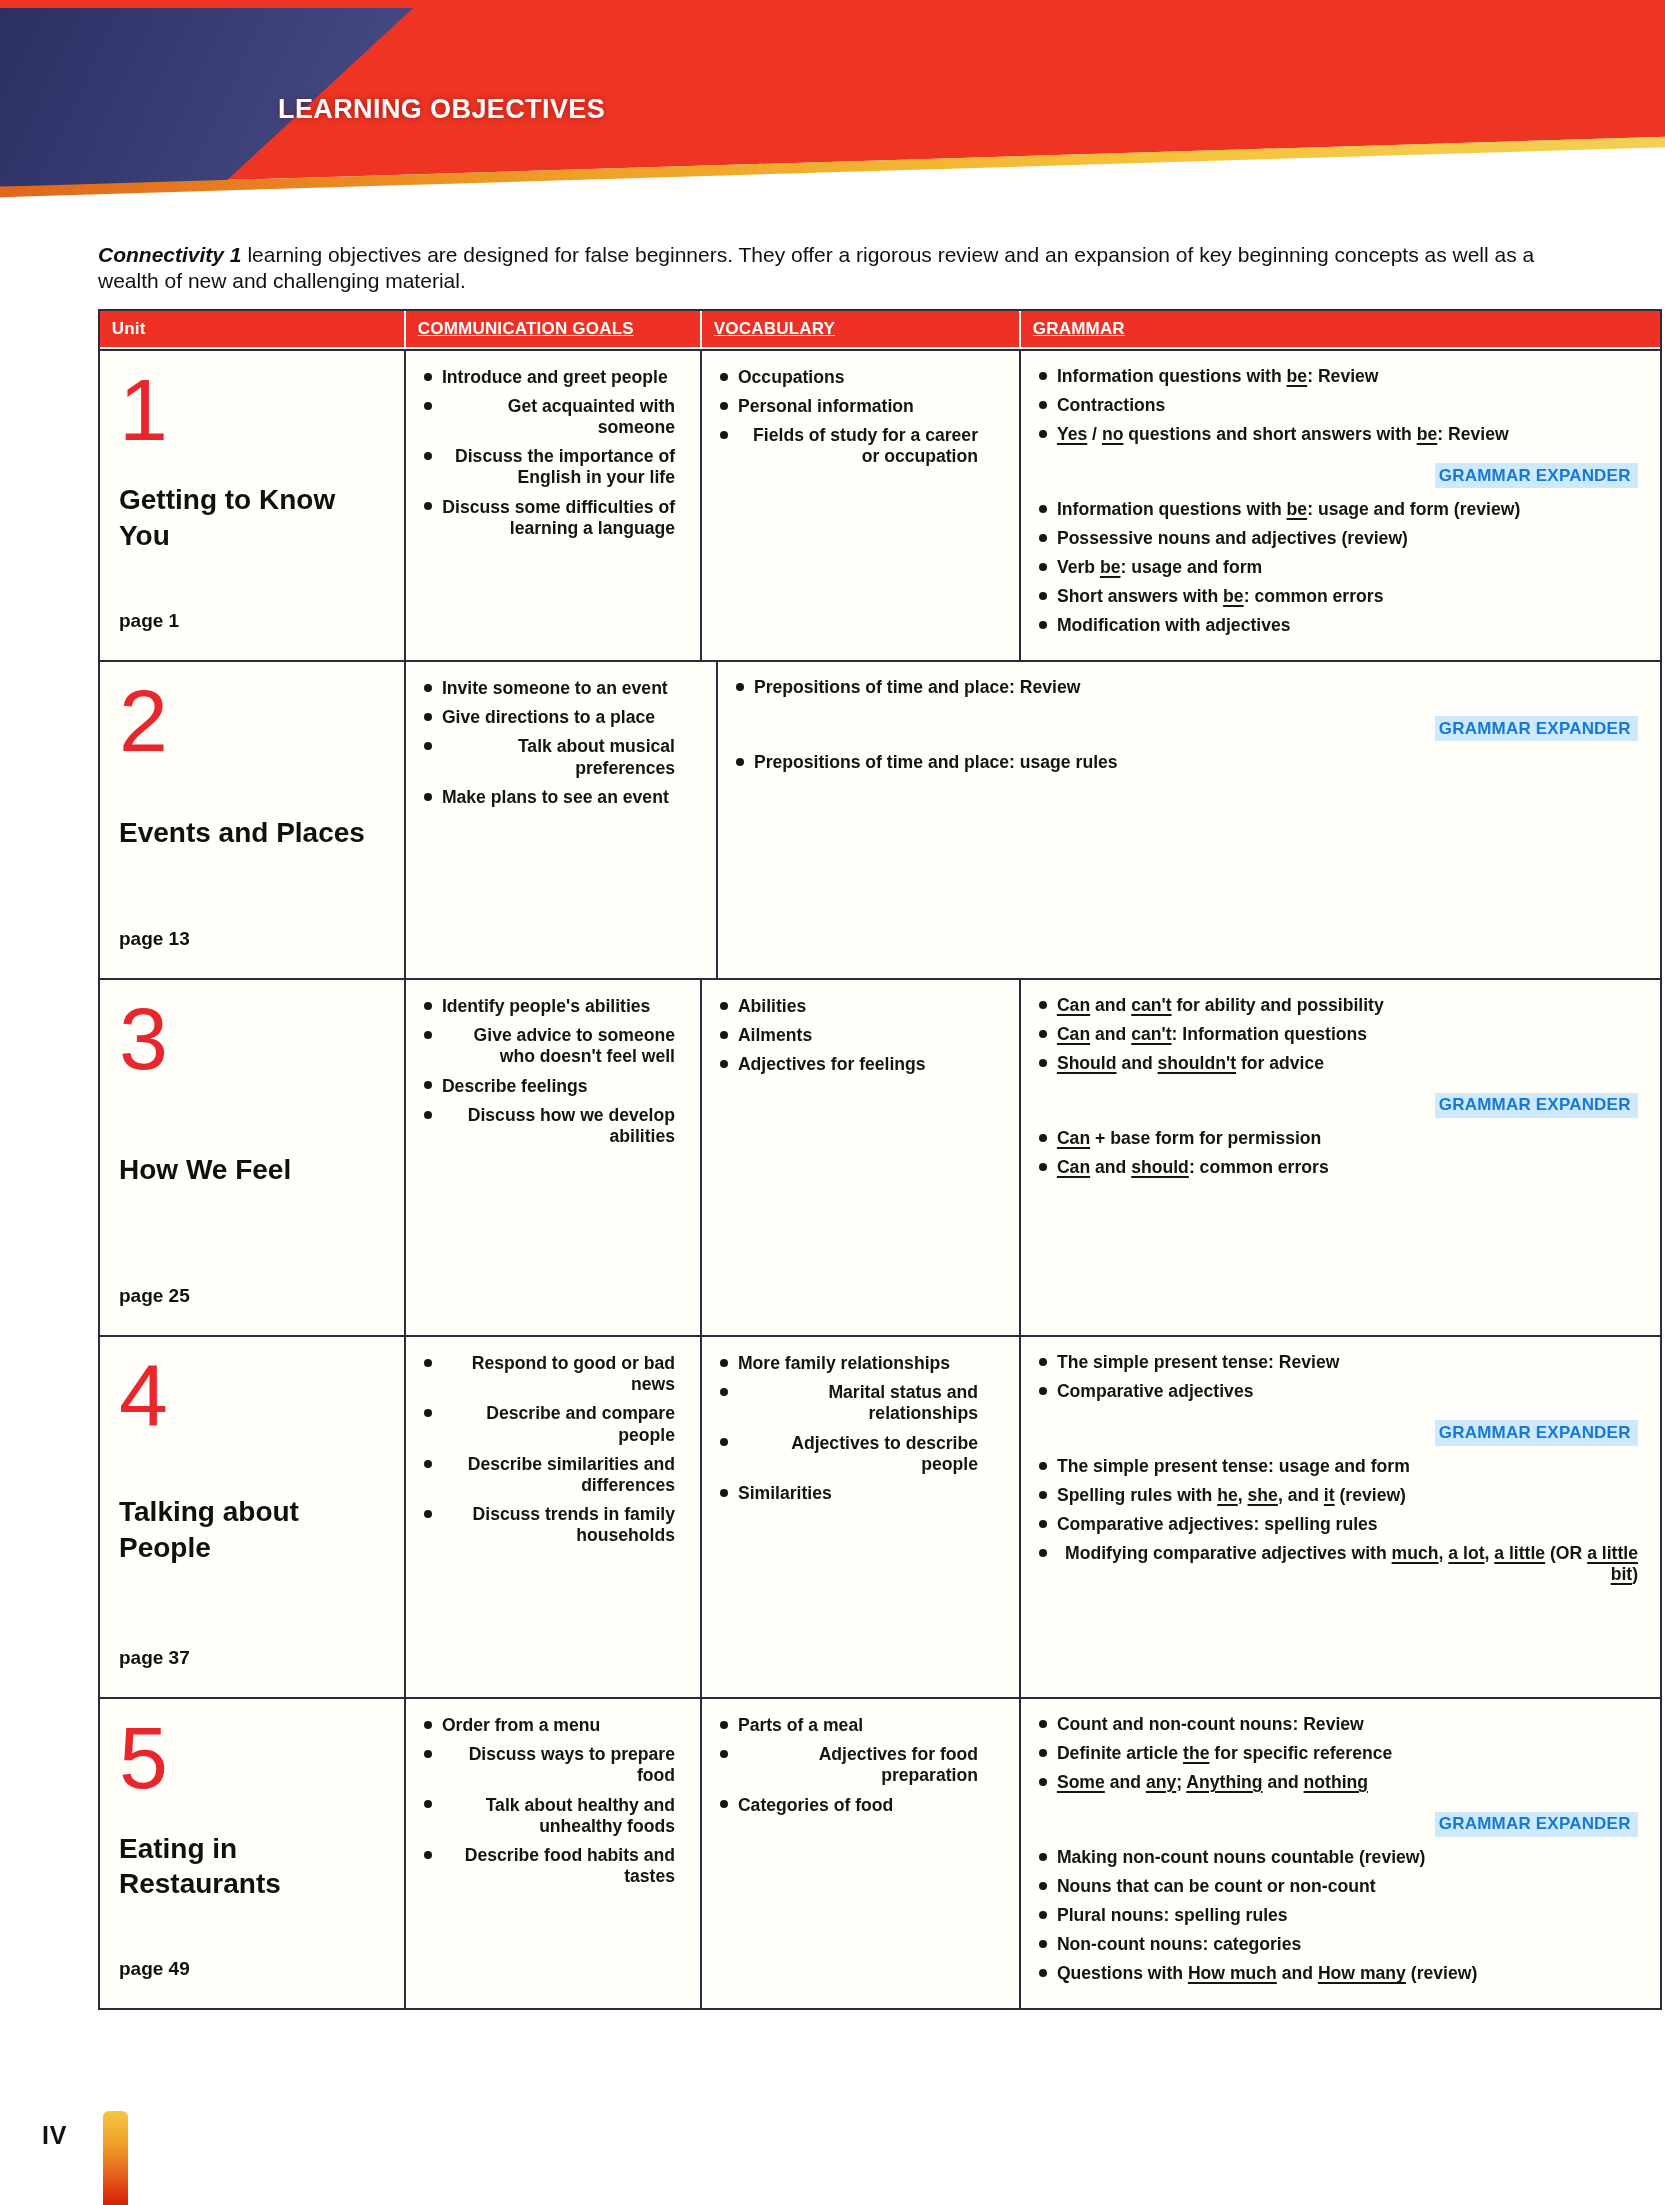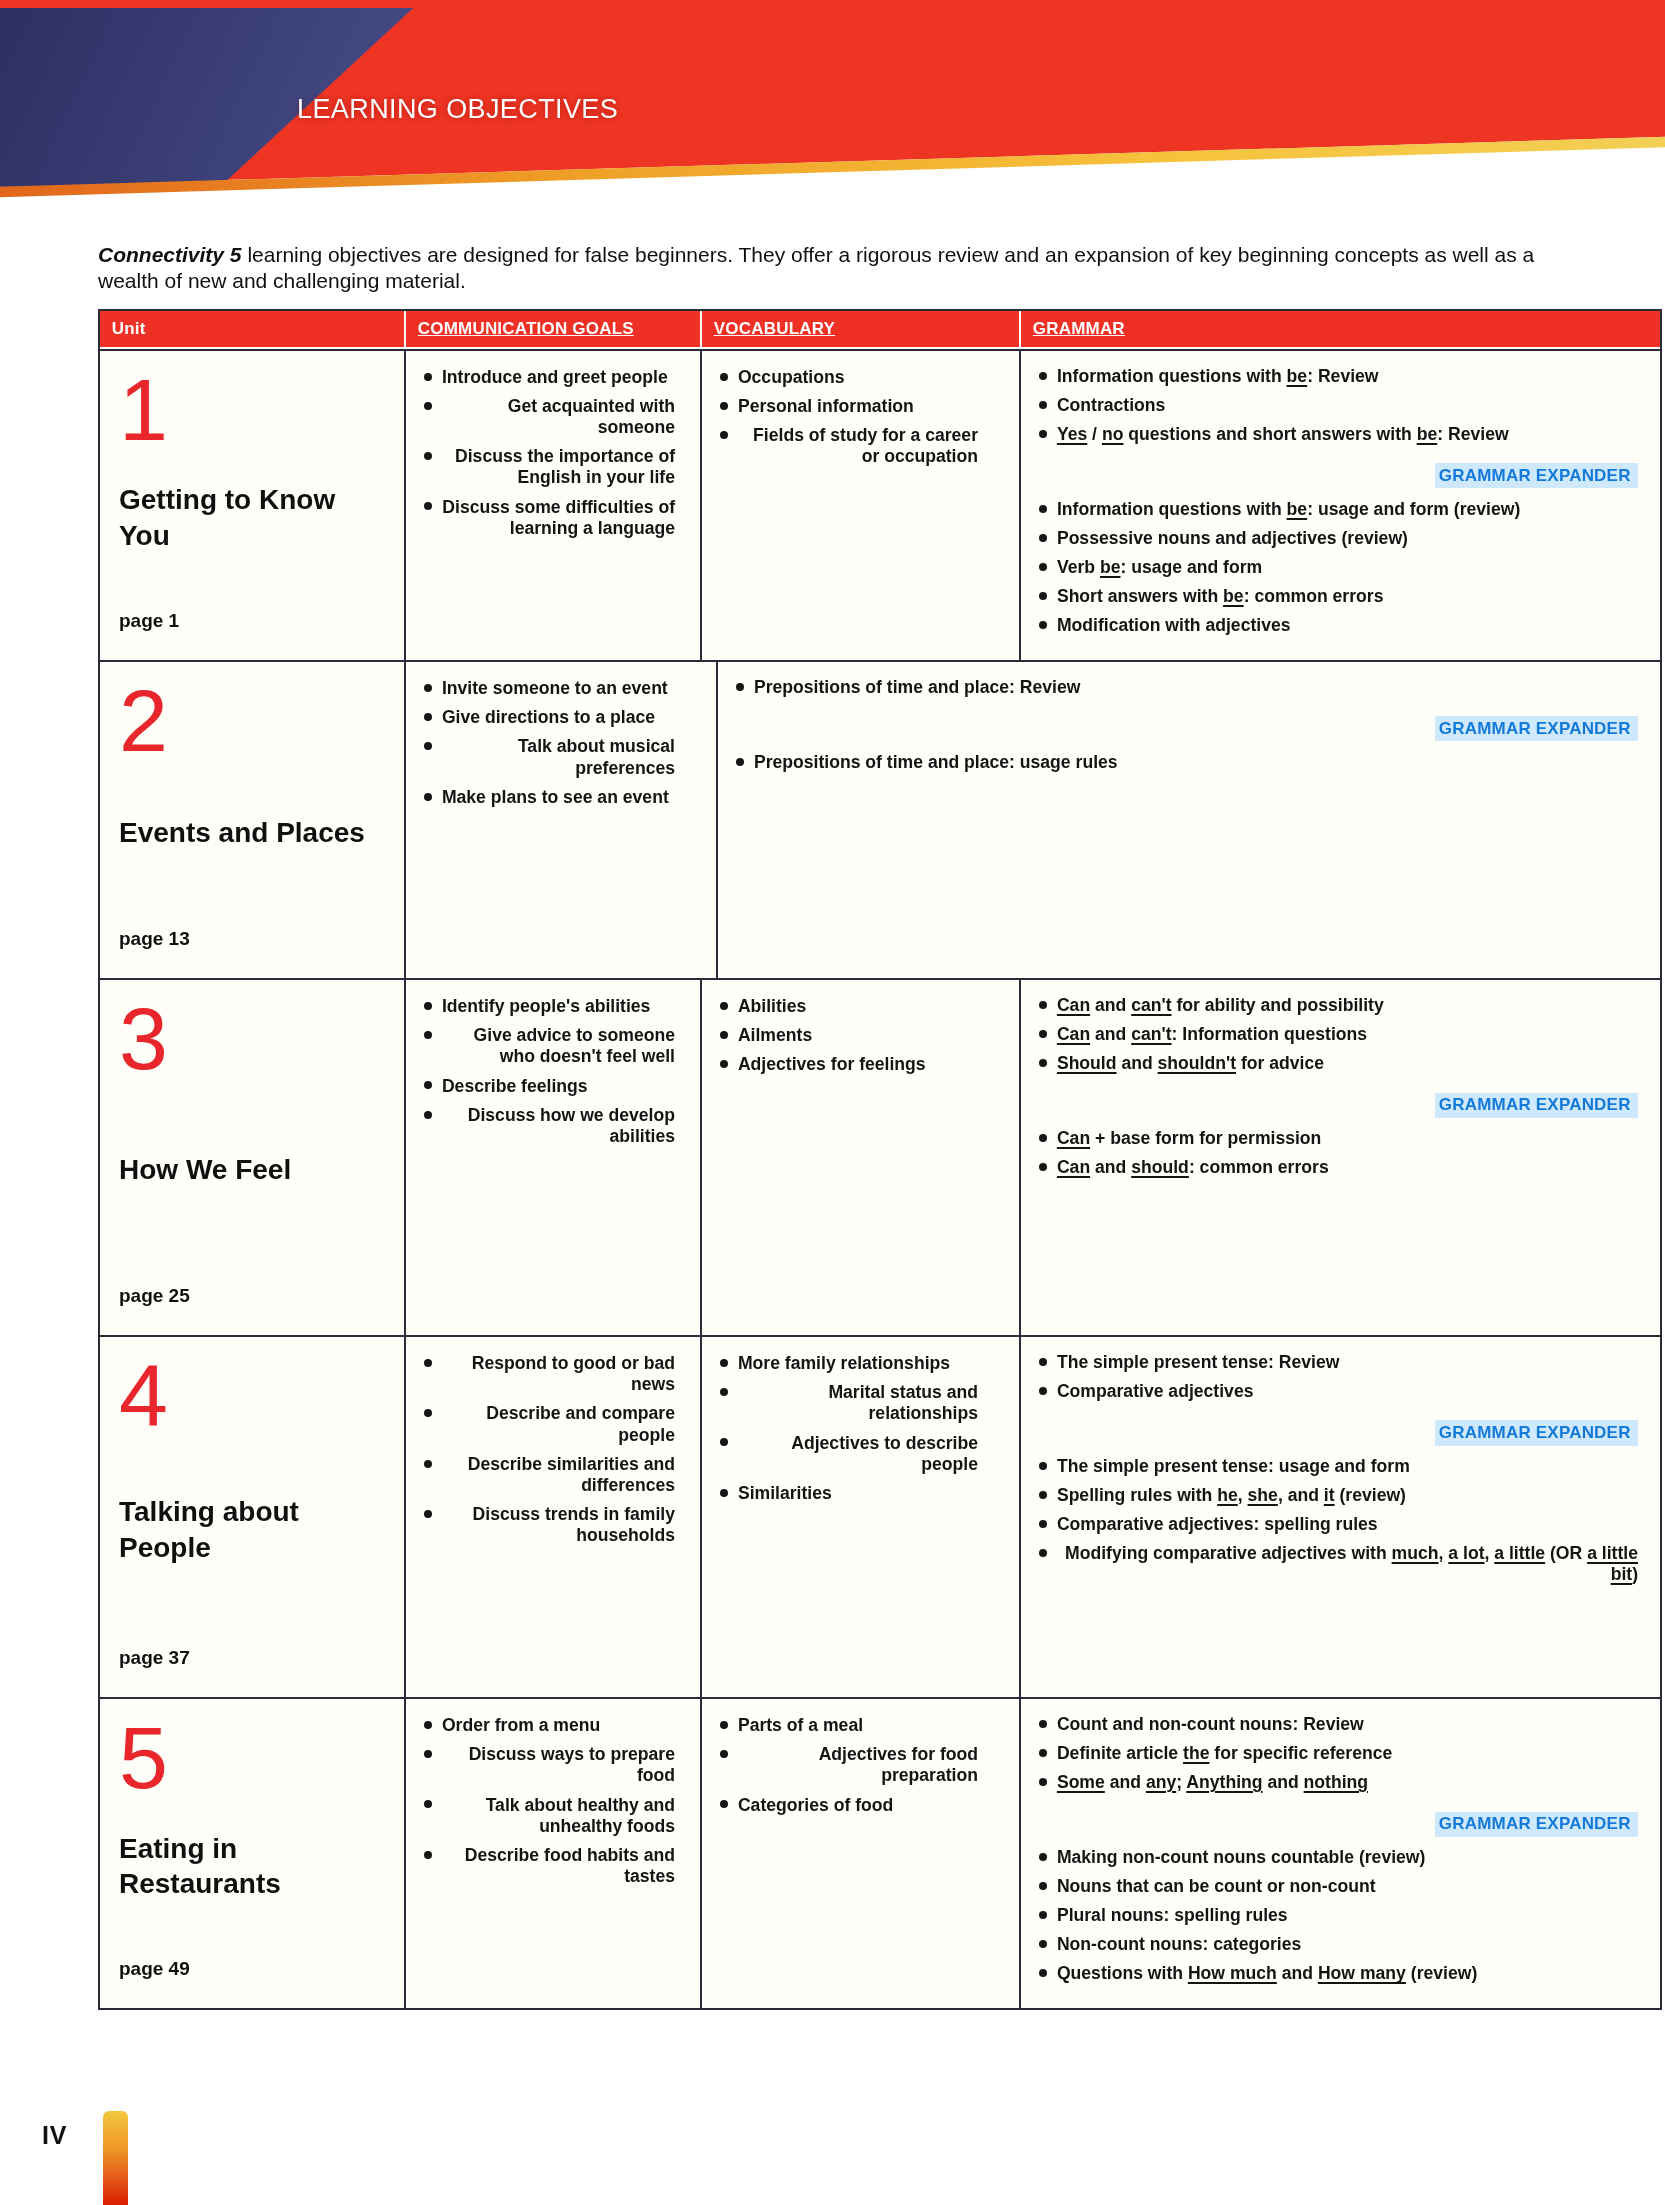--- a/index.html
+++ b/index.html
@@ -14,22 +14,22 @@
   .banner{position:absolute;top:0;left:0;width:1666px;height:200px;}
   .banner-red{position:absolute;inset:0;background:#ee3524;
     clip-path:polygon(0 0,100% 0,100% 68.4%,0 93.4%);}
   .banner-gold{position:absolute;inset:0;
     background:linear-gradient(90deg,#e2661c,#efa027 35%,#f6c23c 70%,#f3cf55);
     clip-path:polygon(0 93.4%,100% 68.4%,100% 73.6%,0 98.6%);}
   .banner-navy{position:absolute;inset:0;
     background:linear-gradient(115deg,#2c2f63 0%,#4a4f8a 30%,#20224e 62%,#191b40 100%);
     clip-path:polygon(0 4%,24.8% 4%,13.2% 93.4%,0 93.4%);}
   .banner-title{
-    position:absolute;left:297px;top:94px;
-    color:#ffffff;font-size:27px;font-weight:400;letter-spacing:0.4px;
+    position:absolute;left:278px;top:94px;
+    color:#ffffff;font-size:27px;font-weight:700;letter-spacing:0.4px;
     text-shadow:0 0 5.9px rgba(130,0,0,.55);
   }
 
   
   .intro{
     position:absolute;left:98px;top:221px;width:1492px;
     font-size:21px;line-height:1.22;color:#101010;
   }
   .intro .lead{font-weight:700;font-style:italic;}
 
@@ -92,21 +92,21 @@
 </head>
 <body>
 
 <div class="banner">
   <div class="banner-red"></div>
   <div class="banner-navy"></div>
   <div class="banner-gold"></div>
   <div class="banner-title">LEARNING OBJECTIVES</div>
 </div>
 
-<p class="intro"><span class="lead">Connectivity 5</span><span> learning objectives are designed for false beginners. They offer a rigorous review and an expansion of key beginning concepts as well as a wealth of new and challenging material.</span></p>
+<p class="intro"><span class="lead">Connectivity 1</span><span> learning objectives are designed for false beginners. They offer a rigorous review and an expansion of key beginning concepts as well as a wealth of new and challenging material.</span></p>
 
 <div class="lo-table">
   <div class="thead">
     <div class="hcell c-unit">Unit</div>
     <div class="hcell c-goals">COMMUNICATION GOALS</div>
     <div class="hcell c-vocab">VOCABULARY</div>
     <div class="hcell c-grammar">GRAMMAR</div>
   </div>
   <div class="tbody">
       <div class="unit-row">

